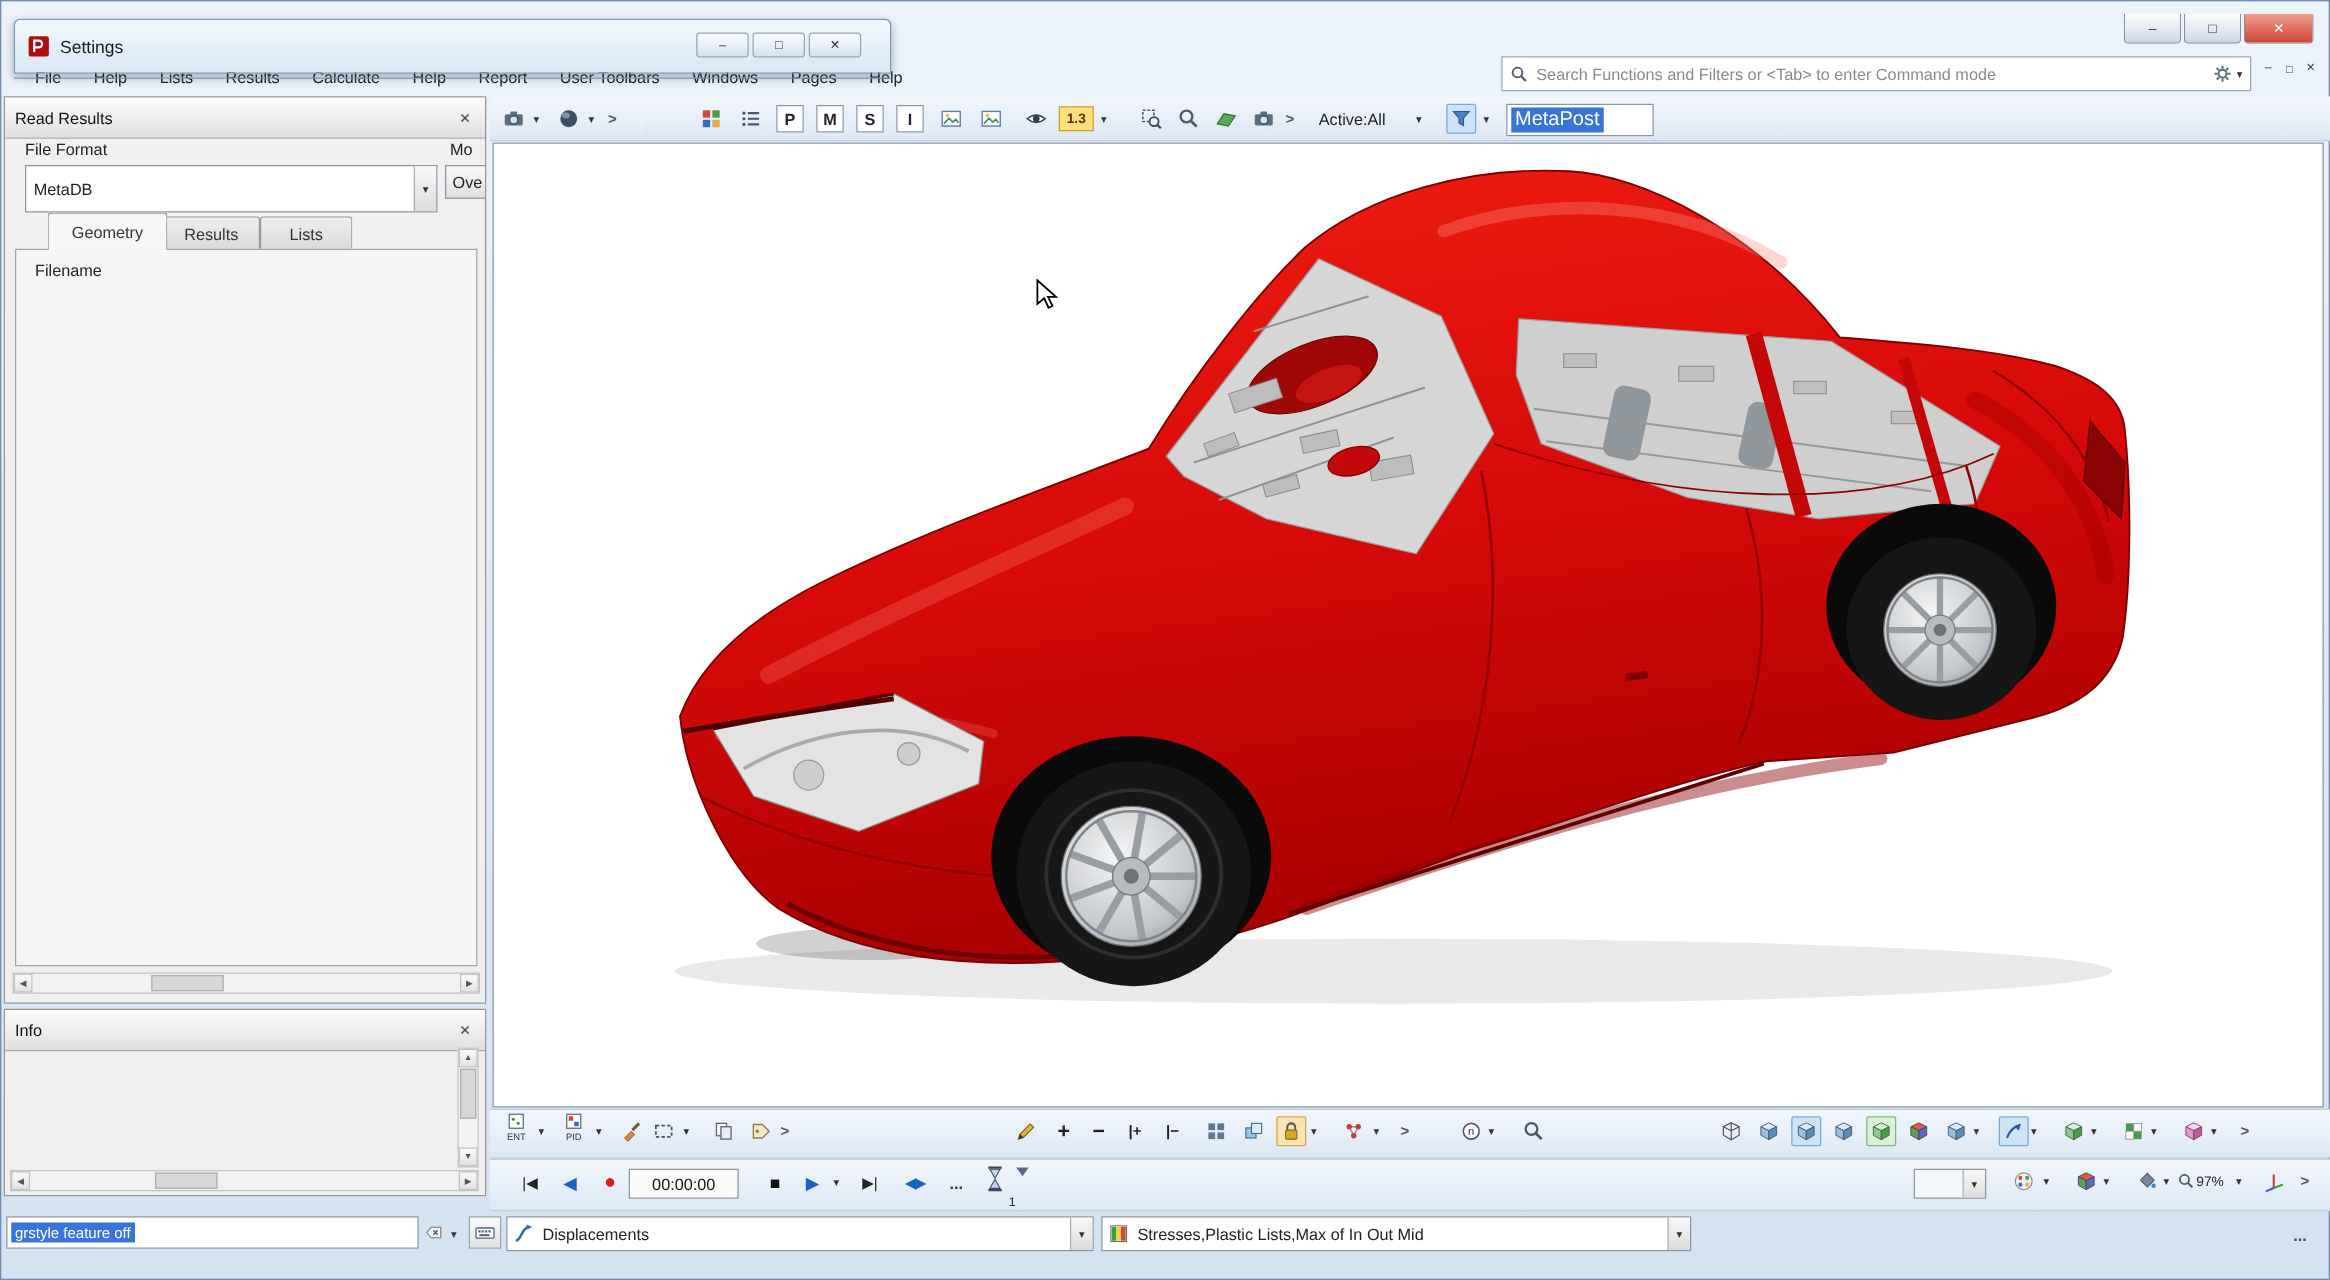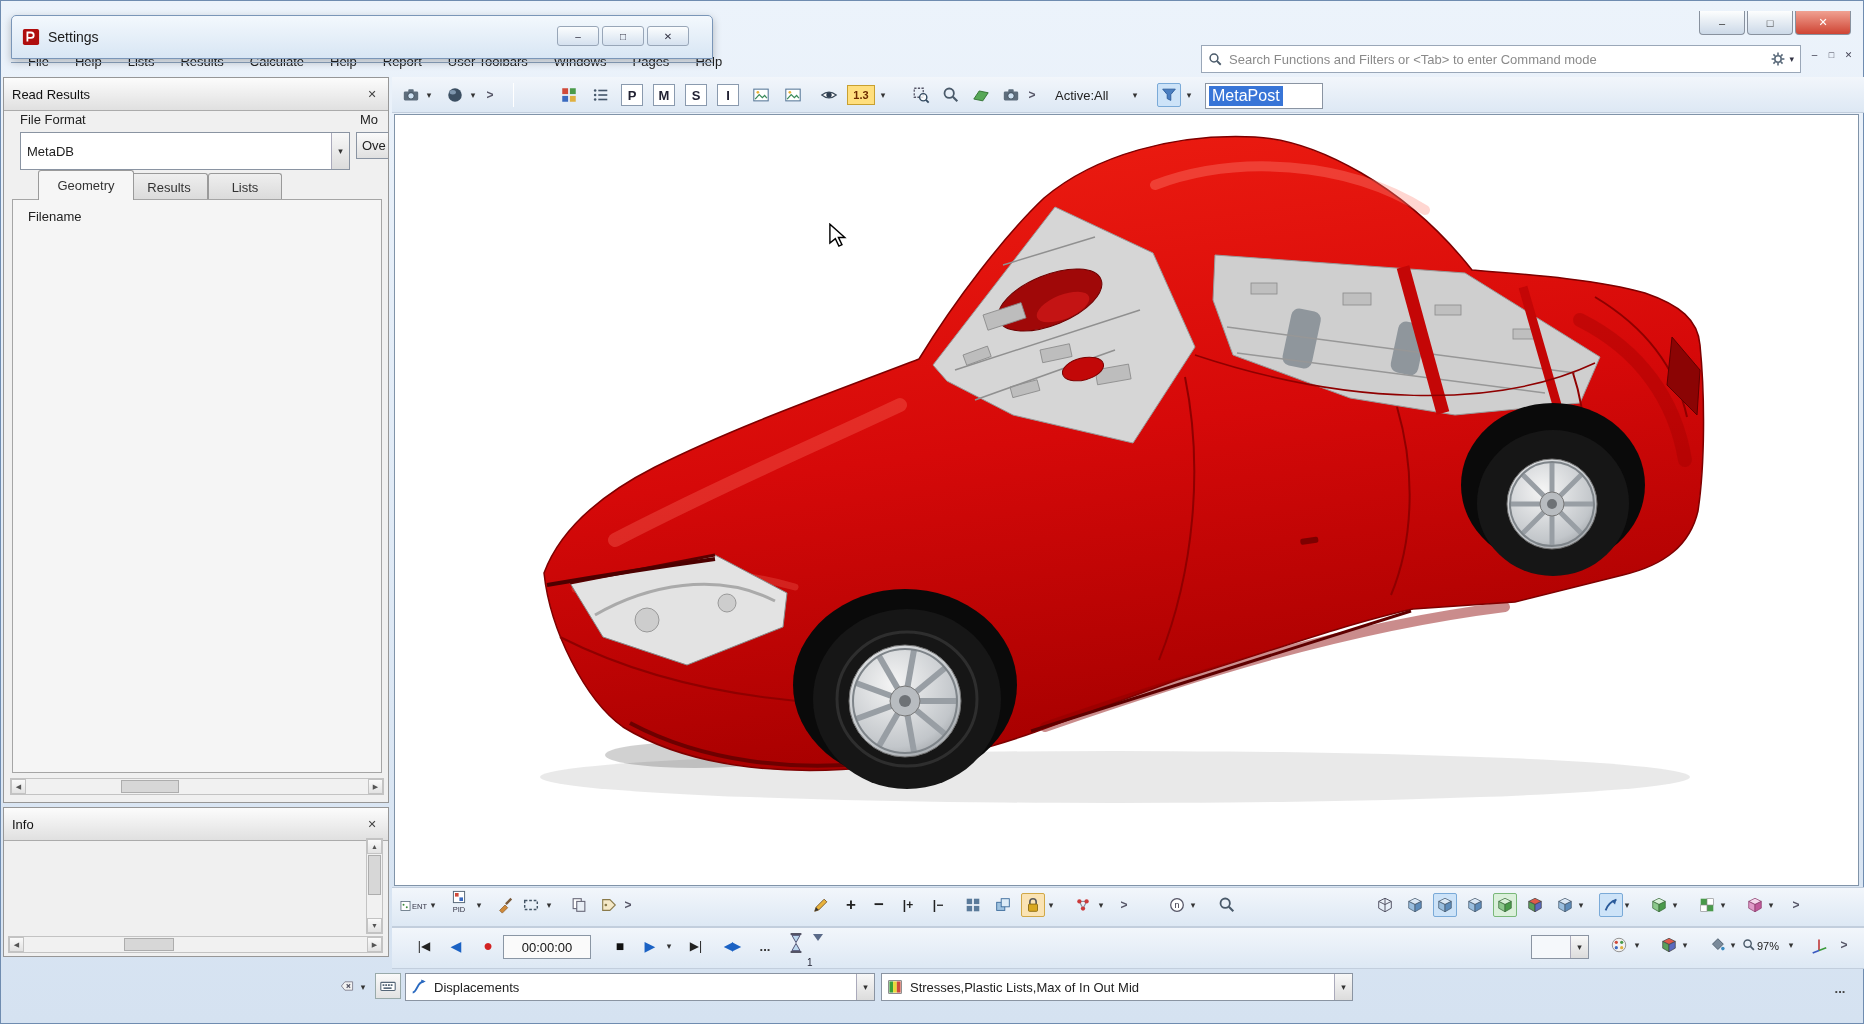--- a/index.html
+++ b/index.html
@@ -446,20 +446,23 @@
       <div class="sthumb" style="left:1px;top:16px;width:13px;height:40px"></div>
       <span class="sbtn" style="width:100%;height:15px;margin-top:auto">▼</span>
     </div>
     <div class="sbar" style="left:4px;top:128px;width:375px;height:17px">
       <span class="sbtn">◀</span>
       <div class="sthumb" style="left:115px;top:1px;width:50px;height:13px"></div>
       <span class="sbtn" style="margin-left:auto">▶</span>
     </div>
   </div>
 
+  <div class="inputbox" style="left:4px;top:972px;width:330px;height:26px">
+    <span class="seltext" style="font-size:12px">grstyle feature off</span>
+  </div>
   <span class="tb sm" style="left:336px;top:974px;width:20px;height:22px">
       <svg>
         <use href="#s-bksp"></use>
       </svg>
     </span>
   <span class="dd" style="left:356px;top:974px">▾</span>
   <span class="tb" style="left:374px;top:972px;width:26px;height:26px;border:1px solid #9aa;background:linear-gradient(#fafafa,#e2e2e2)">
       <svg>
         <use href="#s-kb"></use>
       </svg>
@@ -550,21 +553,21 @@
       <circle cx="1157" cy="389" r="42" fill="none" stroke="#7e8489" stroke-width="2"></circle>
       <circle cx="1157" cy="389" r="12" fill="#b8bcc0" stroke="#777"></circle>
       <circle cx="1157" cy="389" r="5" fill="#6e7276"></circle>
     </svg>
     <svg style="position:absolute;left:432px;top:108px;width:20px;height:26px" viewBox="0 0 14 22">
       <path d="M1,1 L1,17 L5.6,13.2 L8.6,19.6 L11.2,18.4 L8.2,12.2 L13.6,12.2 Z" fill="#fff" stroke="#000" stroke-width="1.2"></path>
     </svg>
   </div>
 
   <div class="strip" style="left:391px;top:886px;width:1473px;height:40px;border-top:1px solid #c2cedd"></div>
-  <div class="abs" style="left:398px;top:888px;width:28px;height:34px;display:flex;flex-direction:row;align-items:center">
+  <div class="abs" style="left:398px;top:888px;width:28px;height:34px;display:flex;flex-direction:column;align-items:center">
     <svg style="width:16px;height:16px">
         <use href="#s-ent"></use>
       </svg>
     <span style="font-size:7.5px;color:#334">ENT</span>
   </div>
   <span class="dd" style="left:426px;top:892px">▾</span>
   <div class="abs" style="left:444px;top:888px;width:28px;height:34px;display:flex;flex-direction:column;align-items:center">
     <svg style="width:16px;height:16px">
         <use href="#s-pidbox"></use>
       </svg>

